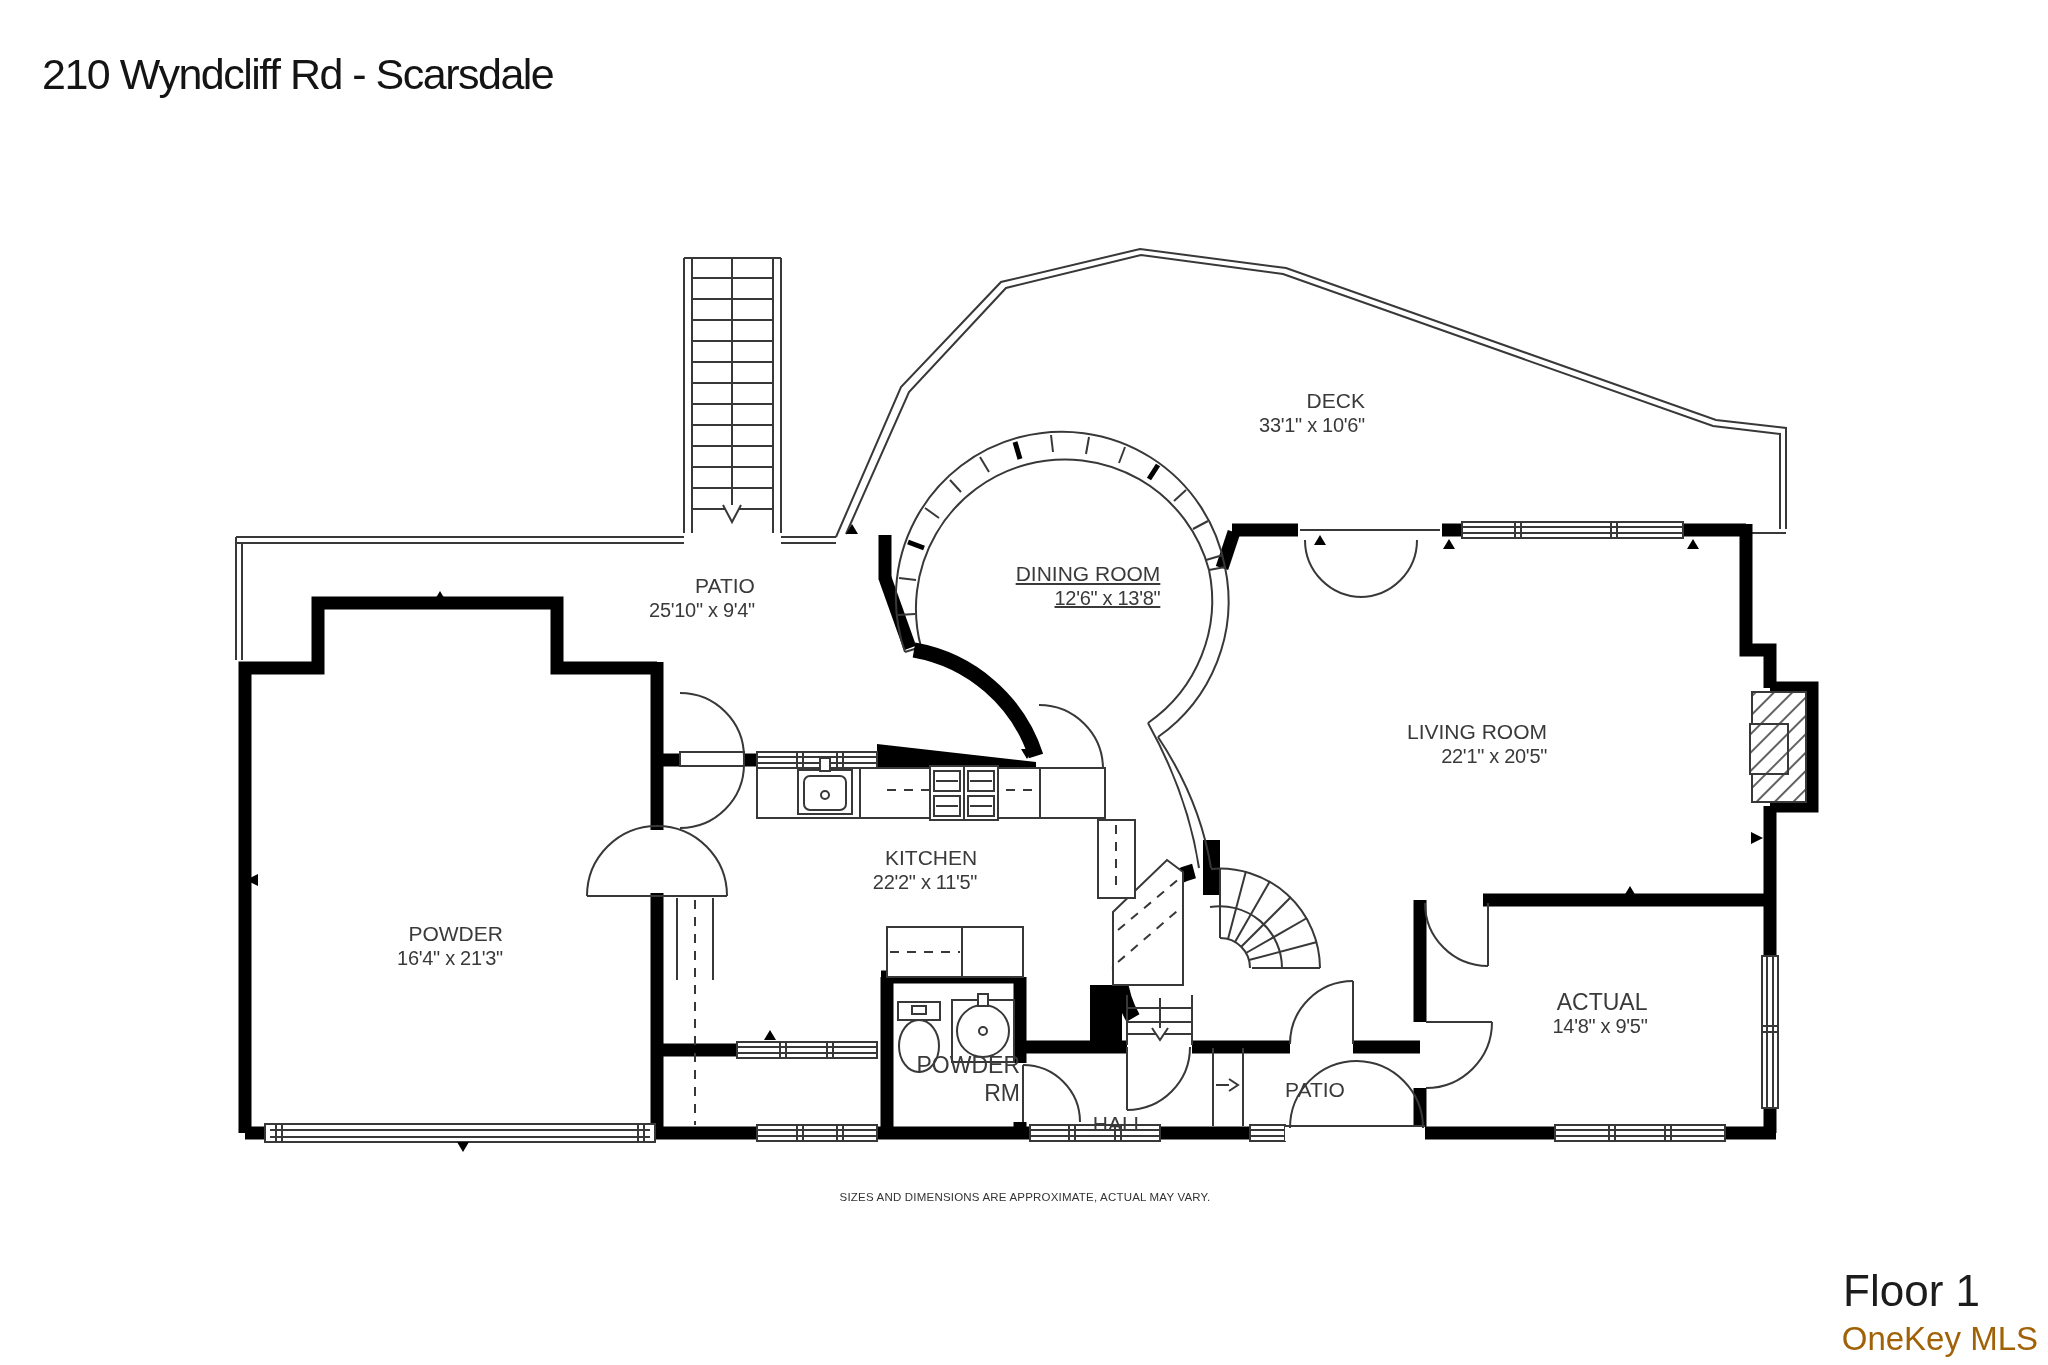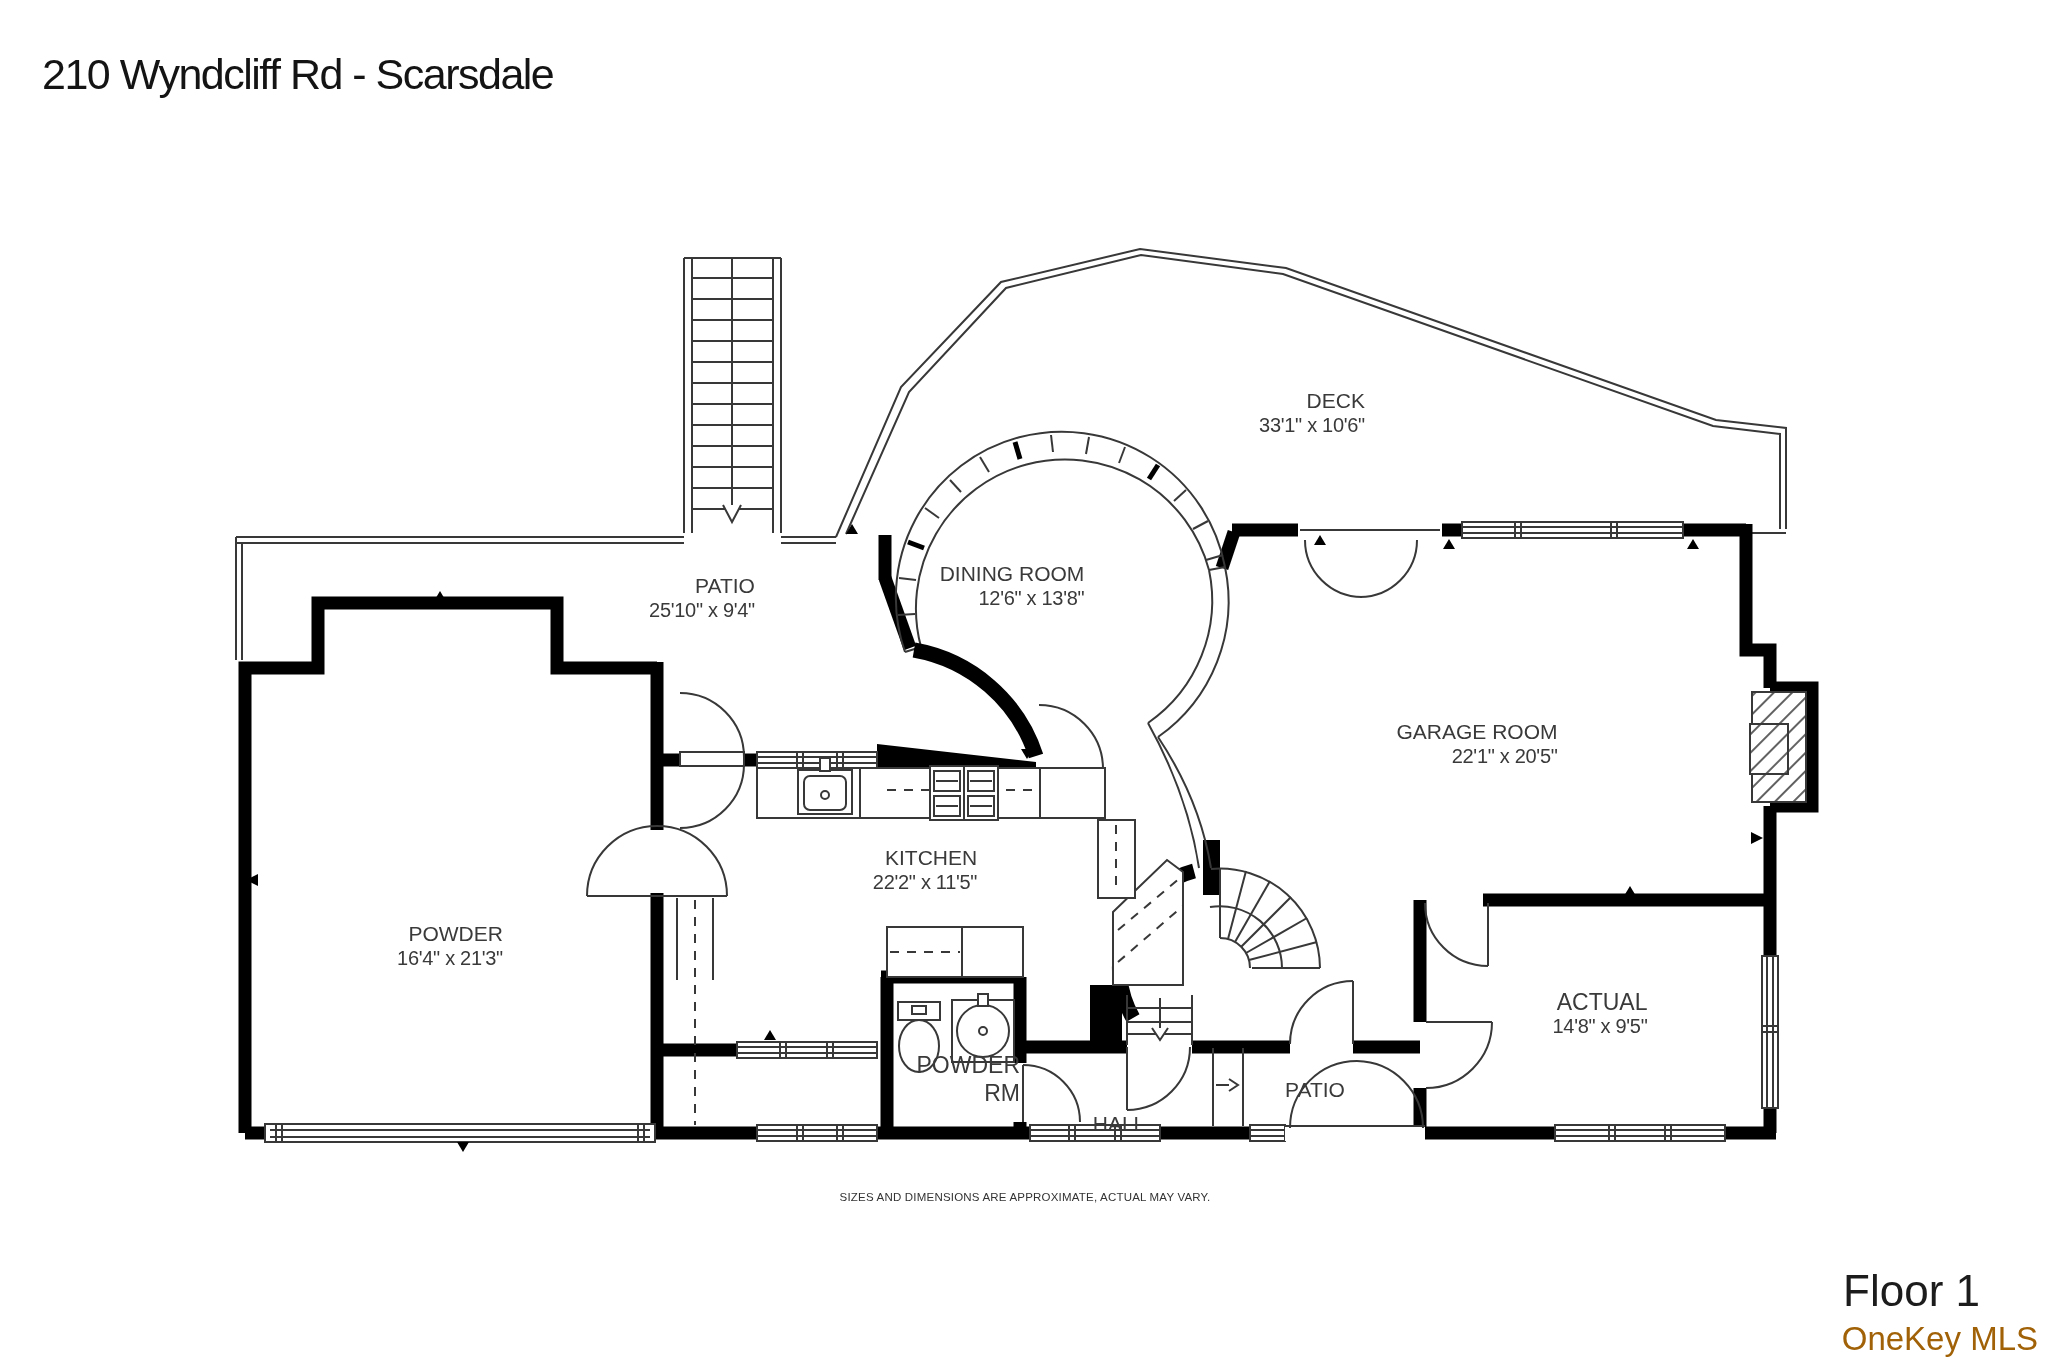--- a/index.html
+++ b/index.html
@@ -15,21 +15,21 @@
   .wh{fill:#fff;stroke:#383838;stroke-width:2;}
   .whn{fill:#fff;stroke:none;}
   .d{stroke:#383838;stroke-width:2;fill:none;stroke-dasharray:9 8;}
   .mk{fill:#000;stroke:none;}
   .op{fill:#fff;stroke:#383838;stroke-width:2;}
   .room-label{position:absolute;transform:translate(-50%,-50%);text-align:right;
               color:#3a3a3a;font-size:21px;line-height:24px;white-space:nowrap;}
   .room-label .dm{font-size:20px;letter-spacing:-0.3px;}
   .lbl-deck{left:1312px;top:413px;}
   .lbl-patio{left:702px;top:598px;}
-  .lbl-dining{left:1012px;top:586px;}
+  .lbl-dining{left:1088px;top:586px;text-decoration:underline;}
   .lbl-living{left:1477px;top:744px;}
   .lbl-garage{left:450px;top:946px;}
   .lbl-kitchen{left:925px;top:870px;}
   .lbl-powder{left:955px;top:1079px;white-space:normal;width:130px;font-size:23px;line-height:28px;}
   .lbl-hall{left:1119px;top:1124px;}
   .lbl-foyer{left:1315px;top:1090px;}
   .lbl-office{left:1600px;top:1014px;font-size:23px;}
   .disclaimer{position:absolute;left:1025px;top:1191px;transform:translateX(-50%);
               font-size:11.5px;font-weight:normal;color:#333;letter-spacing:0.2px;white-space:nowrap;}
   .floor-label{position:absolute;right:68px;top:1266px;font-size:44px;color:#1c1c1c;}
@@ -382,21 +382,21 @@
     </div>
     <div class="room-label lbl-patio">
       <div class="nm">PATIO</div>
       <div class="dm">25'10" x 9'4"</div>
     </div>
     <div class="room-label lbl-dining">
       <div class="nm">DINING ROOM</div>
       <div class="dm">12'6" x 13'8"</div>
     </div>
     <div class="room-label lbl-living">
-      <div class="nm">GARAGE ROOM</div>
+      <div class="nm">LIVING ROOM</div>
       <div class="dm">22'1" x 20'5"</div>
     </div>
     <div class="room-label lbl-garage">
       <div class="nm">POWDER</div>
       <div class="dm">16'4" x 21'3"</div>
     </div>
     <div class="room-label lbl-kitchen">
       <div class="nm">KITCHEN</div>
       <div class="dm">22'2" x 11'5"</div>
     </div>

